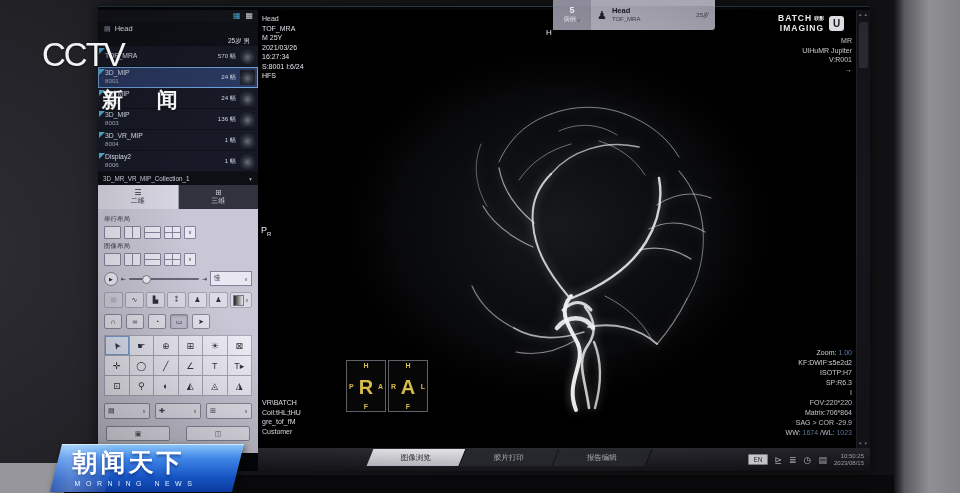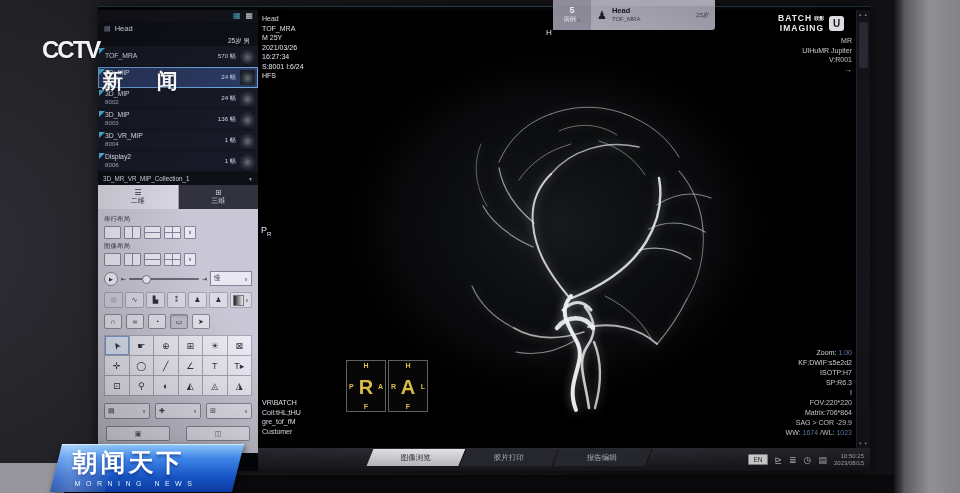--- a/index.html
+++ b/index.html
@@ -122,23 +122,23 @@
   .tta{margin-left:auto;font-size:6px;color:#3a3a48;}
   
   .brand{position:absolute;left:778px;top:13px;display:flex;gap:5px;align-items:center;color:#e8e8ec;}
   .btxt{text-align:right;line-height:10px;font-weight:bold;letter-spacing:1px;}
   .b1,.b2{font-size:8.5px;}
   .bcn{font-size:5px;letter-spacing:0;margin-left:2px;vertical-align:top;}
   .bmark{width:15px;height:15px;background:#dcdce2;color:#1a1a1e;font-weight:bold;border-radius:3px;display:flex;align-items:center;justify-content:center;font-size:10px;}
   
   .cctv{position:absolute;left:42px;top:36px;color:#fff;opacity:.95;}
   .crow1{display:flex;align-items:center;}
-  .cword{font-size:24px;font-weight:bold;letter-spacing:-2px;text-shadow:0 1px 2px rgba(0,0,0,.45);}
+  .cword{font-size:33px;font-weight:normal;letter-spacing:-2px;text-shadow:0 1px 2px rgba(0,0,0,.45);}
   .cbub{margin-left:2px;background:rgba(70,70,78,.88);border:2px solid rgba(255,255,255,.92);border-radius:11px;padding:0 9px;font-size:25px;font-weight:bold;height:34px;line-height:32px;}
-  .ccap{margin-top:3px;margin-left:60px;font-size:21px;font-weight:bold;letter-spacing:14px;text-shadow:0 1px 3px rgba(0,0,0,.5);}
+  .ccap{margin-top:12px;margin-left:60px;font-size:21px;font-weight:bold;letter-spacing:14px;text-shadow:0 1px 3px rgba(0,0,0,.5);}
   .banner{position:absolute;left:56px;top:444px;width:182px;height:48px;transform:skewX(-14deg);
     background:linear-gradient(180deg,#8ec8f8 0%,#3f86e8 30%,#1553c2 70%,#0c3a9e 100%);
     box-shadow:2px 2px 6px rgba(0,0,0,.5), inset 0 1px 0 rgba(255,255,255,.6);overflow:hidden;}
   .banner::after{content:"";position:absolute;left:-15%;top:0;width:45%;height:100%;
     background:linear-gradient(75deg,transparent,rgba(255,255,255,.28),transparent);}
   .bnr-in{transform:skewX(14deg);padding:2px 0 0 16px;}
   .bnr-t{font-size:25px;font-weight:bold;color:#fff;letter-spacing:3px;text-shadow:0 2px 3px rgba(10,40,120,.7);}
   .bnr-s{font-size:7px;color:#ddeeff;letter-spacing:5.5px;margin-top:1px;margin-left:2px;}
 </style>
 </head>

